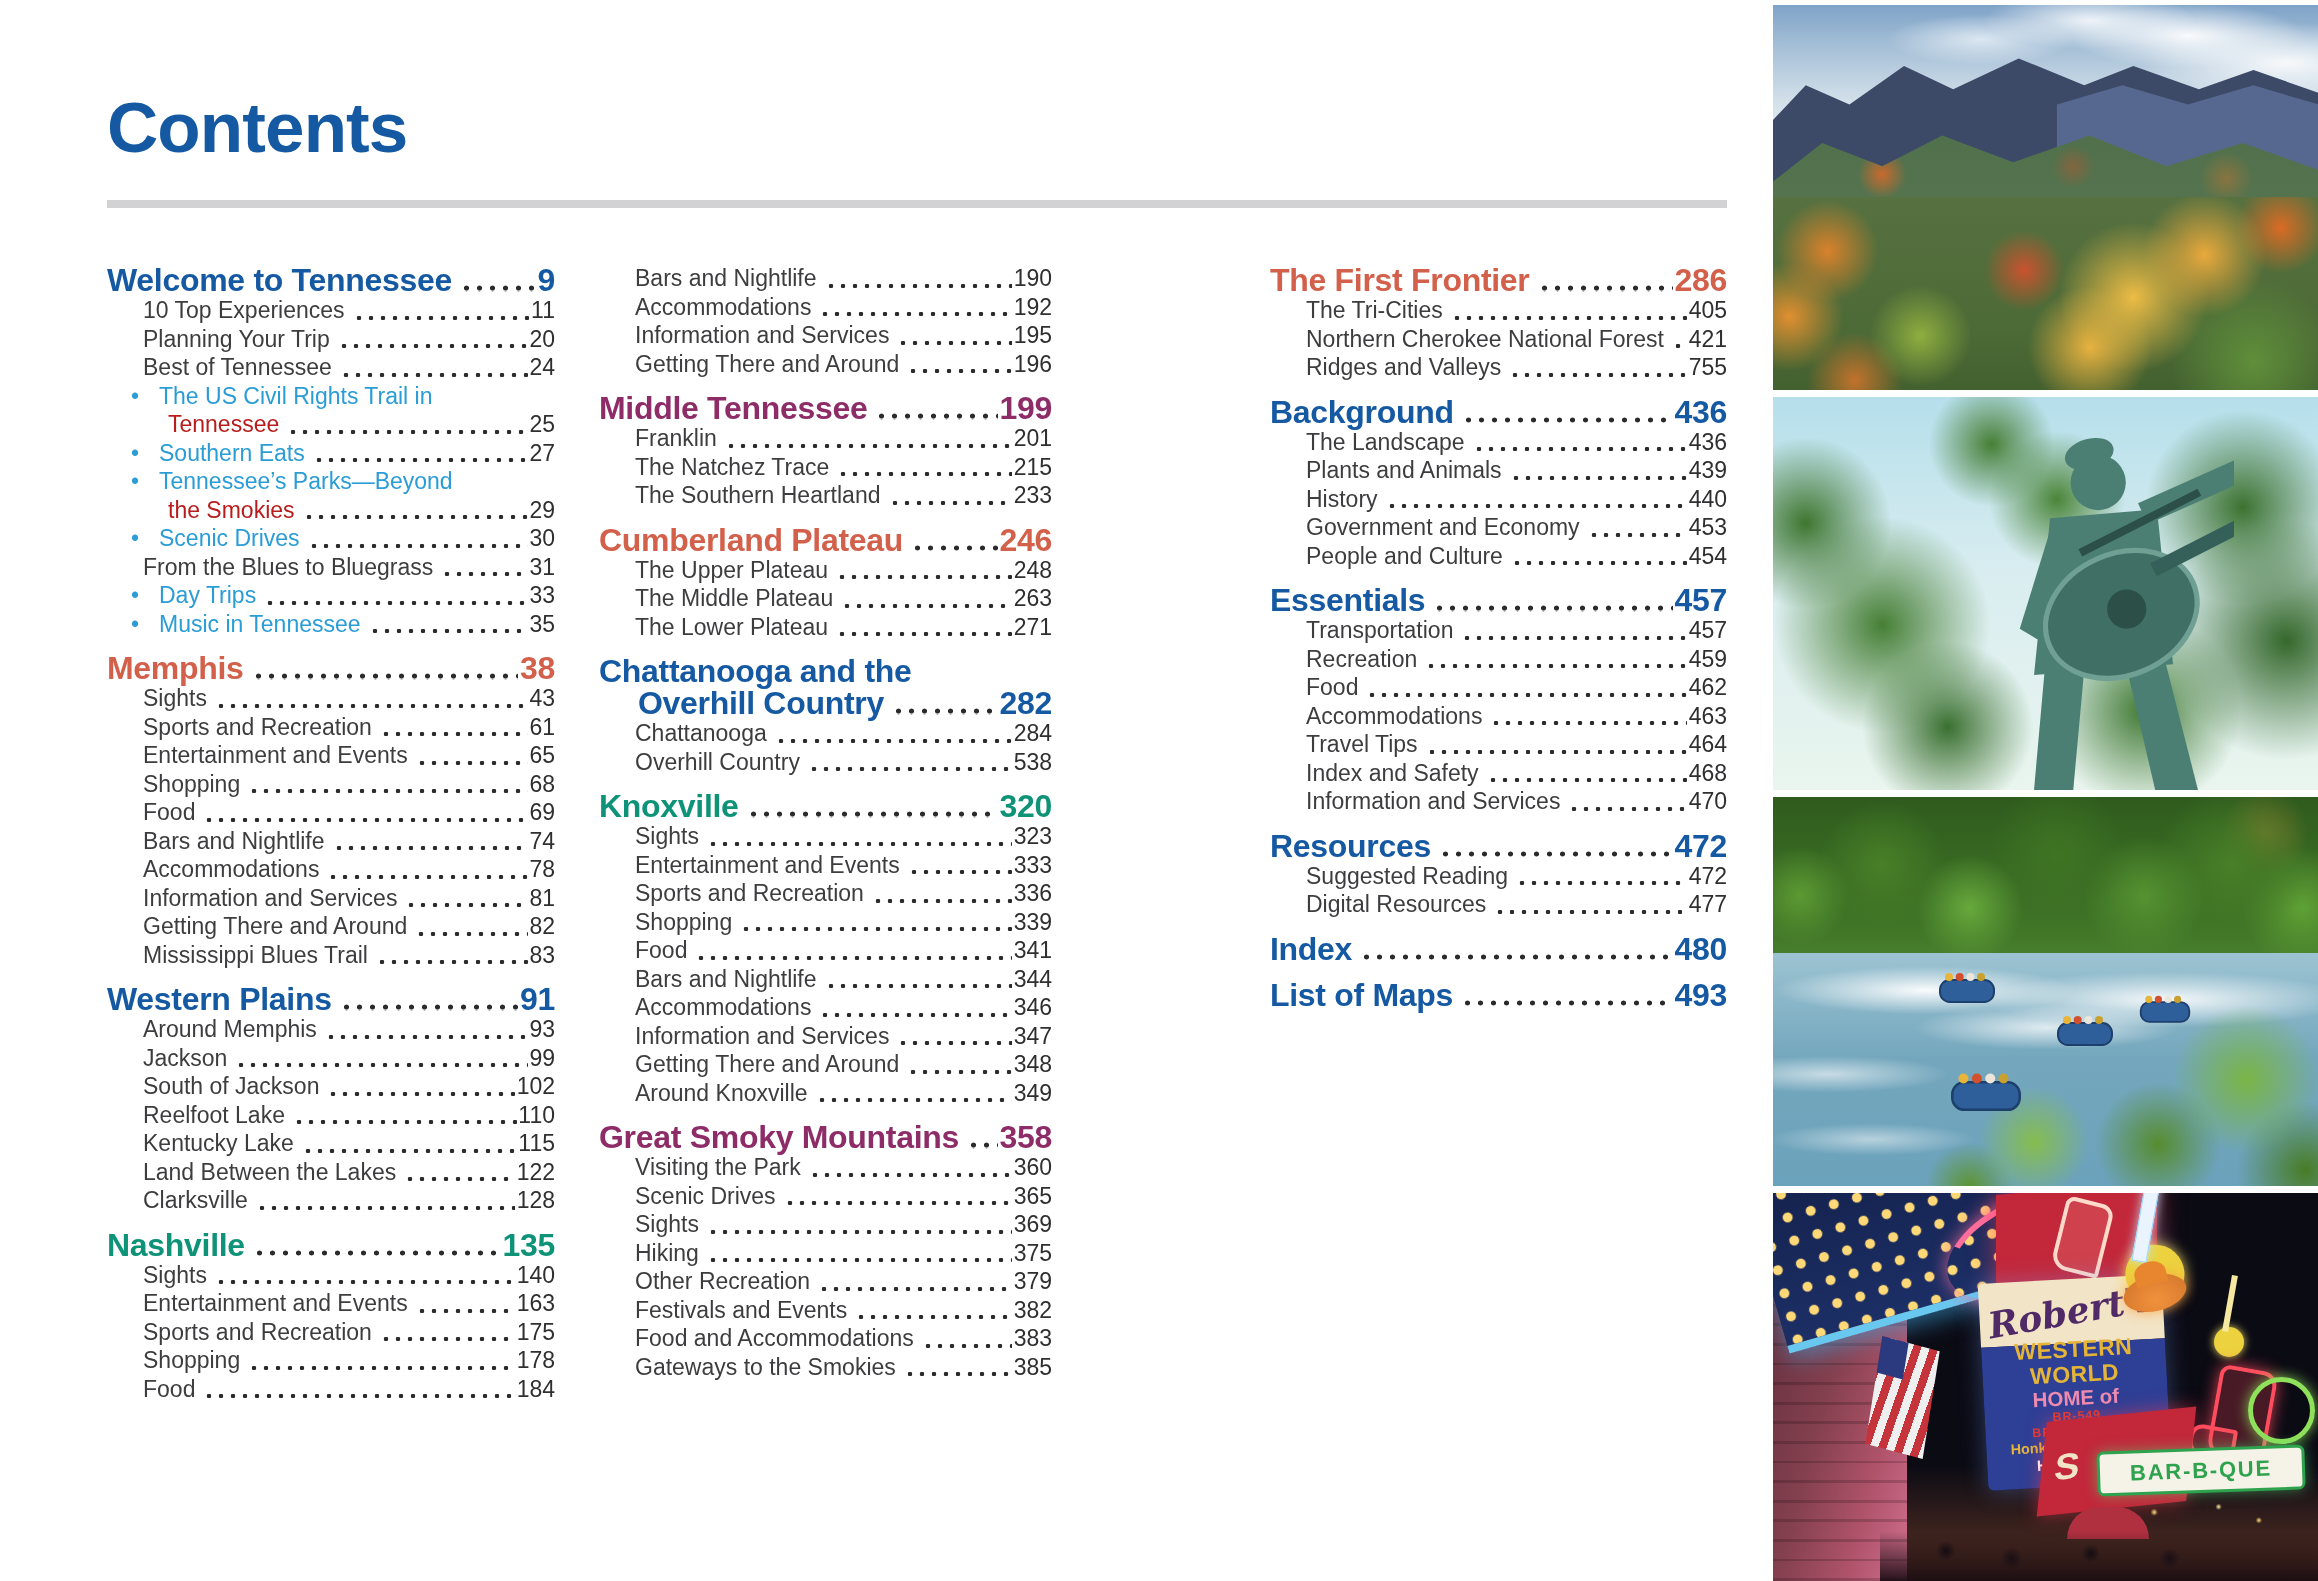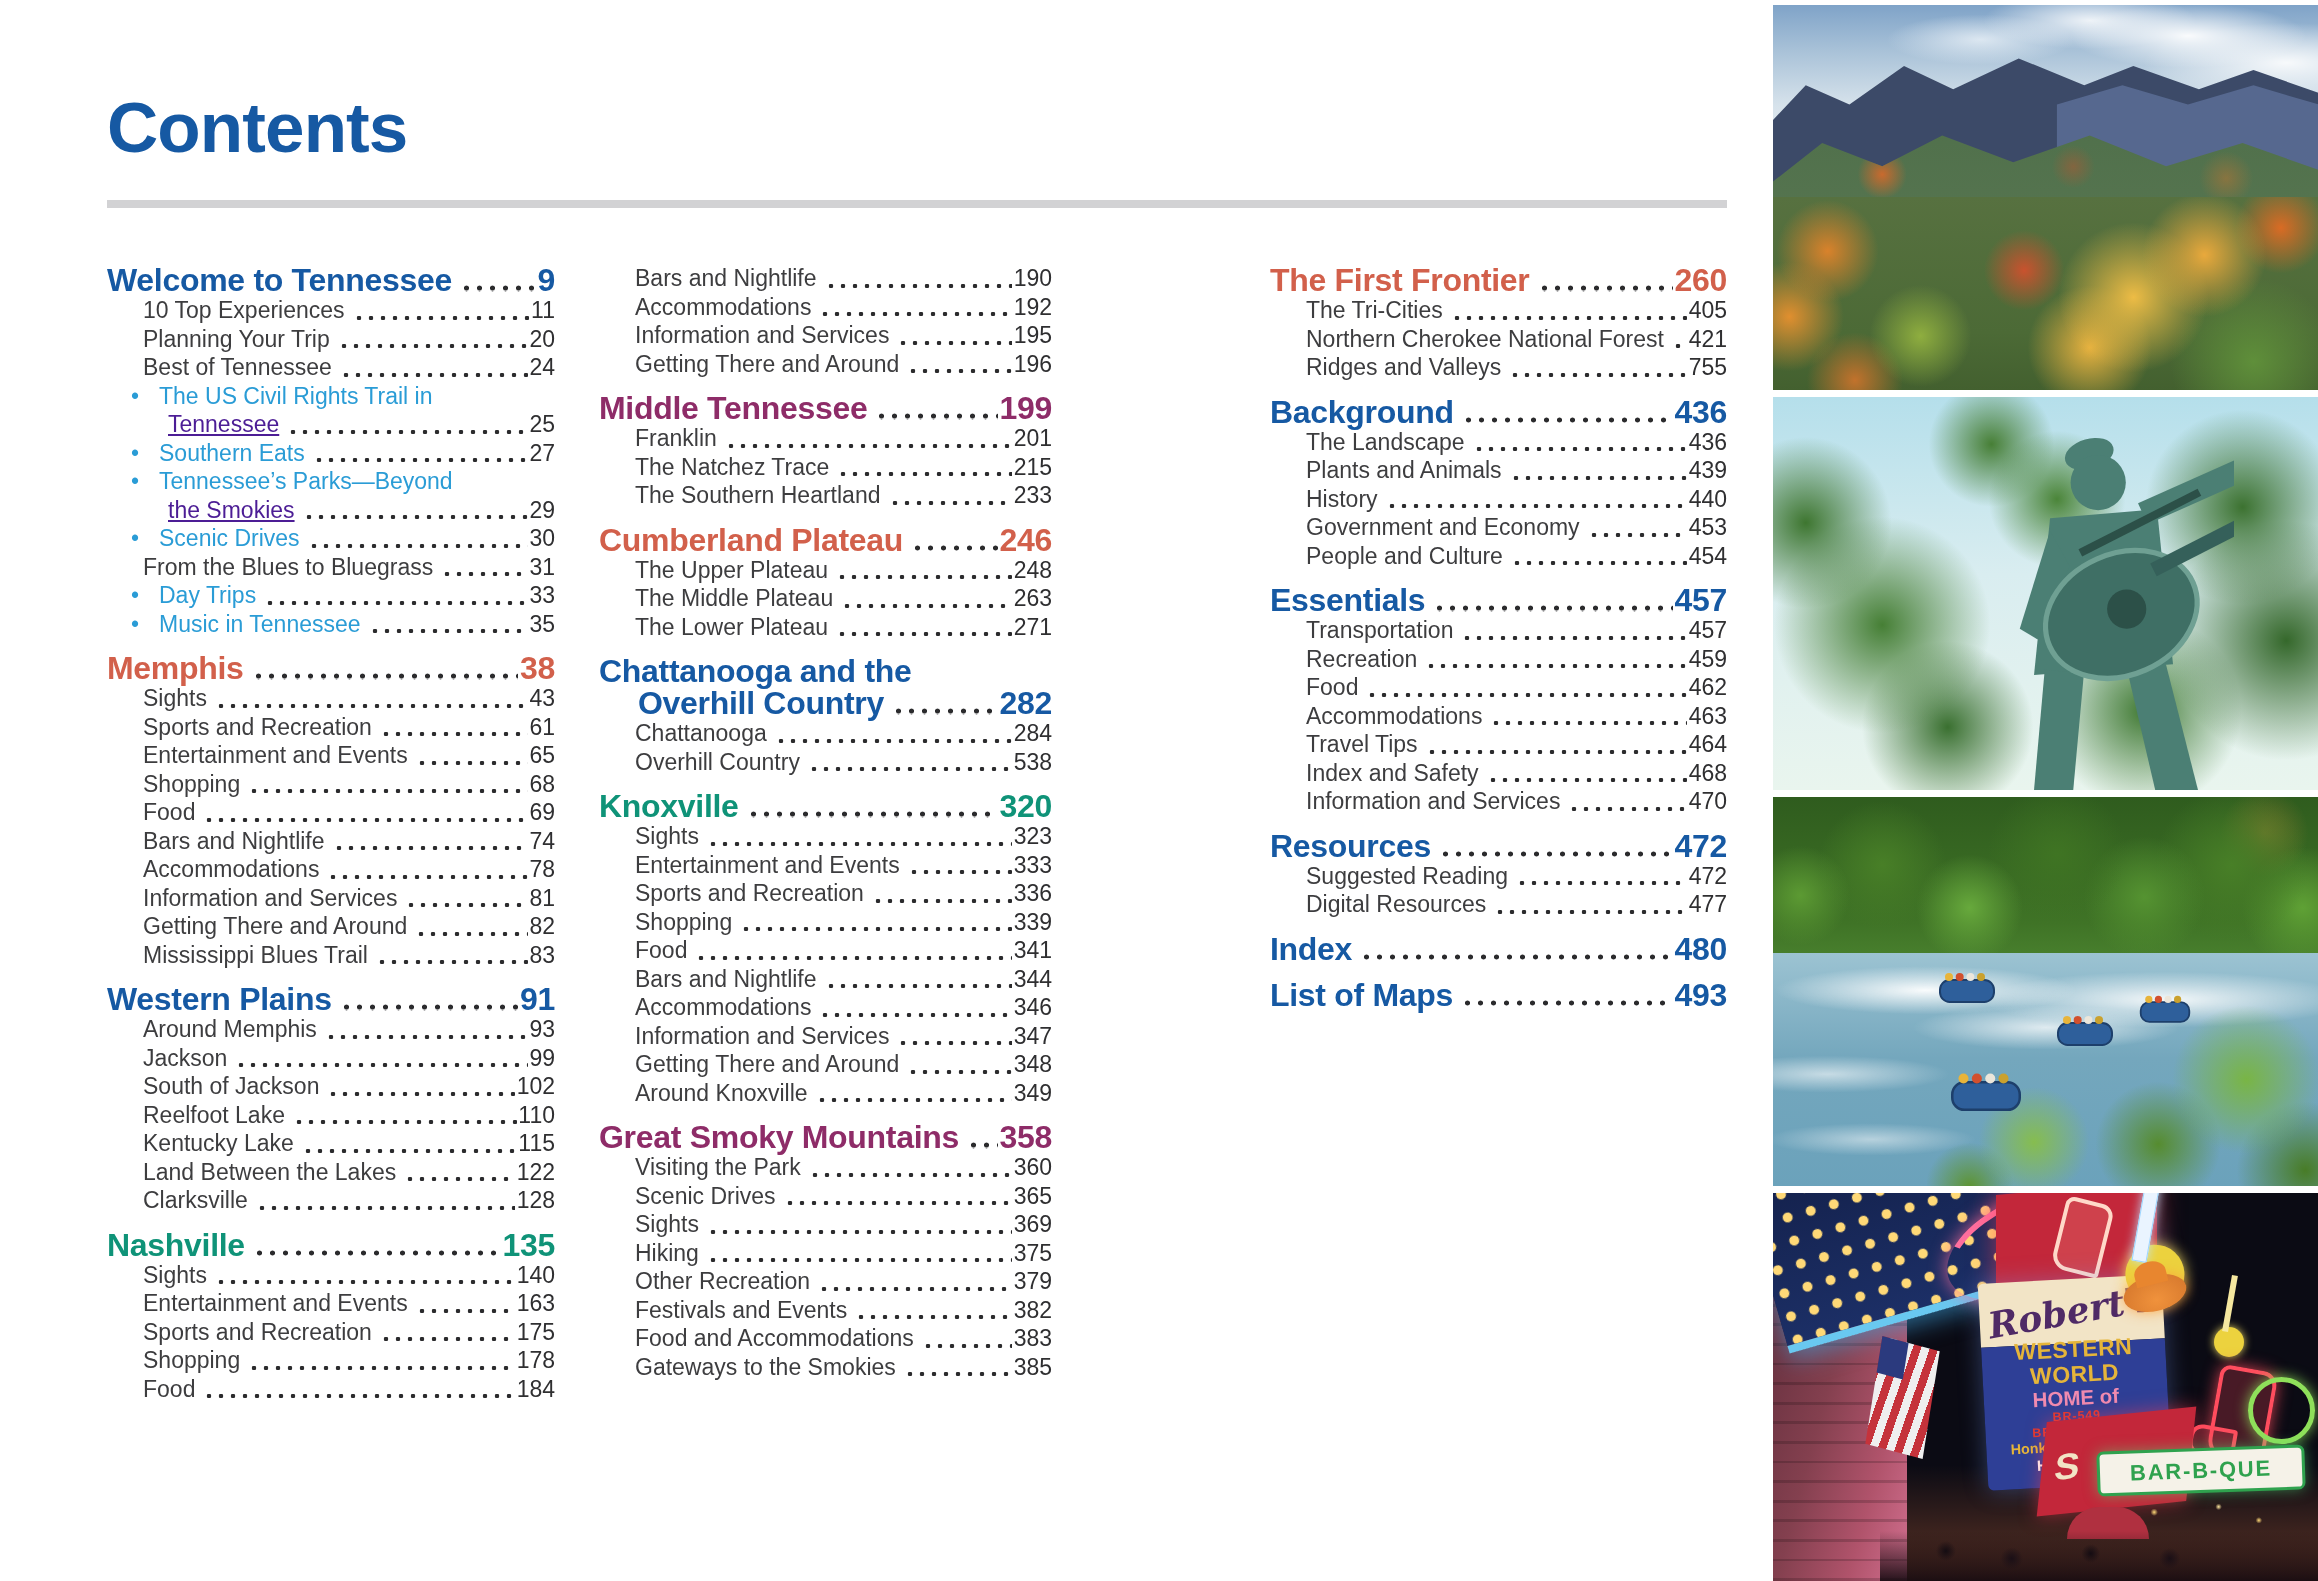--- a/index.html
+++ b/index.html
@@ -42,21 +42,21 @@
   .c-orange{color:#d2604b;}
   .c-green{color:#0f9378;}
   .c-purple{color:#8e2c68;}
 
   .item{font-size:23px;line-height:28.5px;color:#3d3d3f;padding-left:36px;}
   .item .pg{color:#2f2f31;}
   .item.bullet{padding-left:52px;position:relative;}
   .item.bullet .lab{color:#2a9cd6;}
   .item.bullet::before{content:"\2022";position:absolute;left:24px;color:#2a9cd6;font-size:23px;}
   .item.cont{padding-left:61px;}
-  .item.bullet-cont .lab{color:#4c1d95;text-decoration:underline;}
+  .item.bullet-cont .lab{color:#b91c1c;}
 
   
   .photo{position:absolute;left:1773px;width:546px;overflow:hidden;background:#cccccc;}
   .photo *{position:absolute;}
   #photo-1{top:4.5px;height:385px;}
   #photo-2{top:397px;height:393px;}
   #photo-3{top:797px;height:389px;}
   #photo-4{top:1193px;height:388px;background:#0b0b14;}
 
   
@@ -599,21 +599,21 @@
           <span class="dots"></span>
           <span class="pg">385</span>
         </div>
       </div>
     </div>
   <div class="toc-col" id="col-2">
       <div class="toc-section">
         <div class="row header c-orange">
           <span class="lab">The First Frontier</span>
           <span class="dots"></span>
-          <span class="pg">260</span>
+          <span class="pg">286</span>
         </div>
         <div class="row item">
           <span class="lab">The Tri-Cities</span>
           <span class="dots"></span>
           <span class="pg">405</span>
         </div>
         <div class="row item">
           <span class="lab">Northern Cherokee National Forest</span>
           <span class="dots"></span>
           <span class="pg">421</span>

